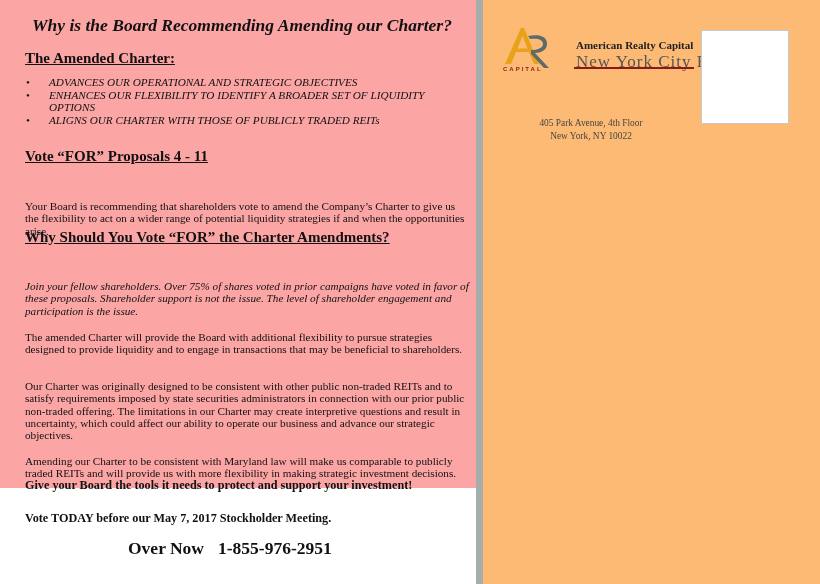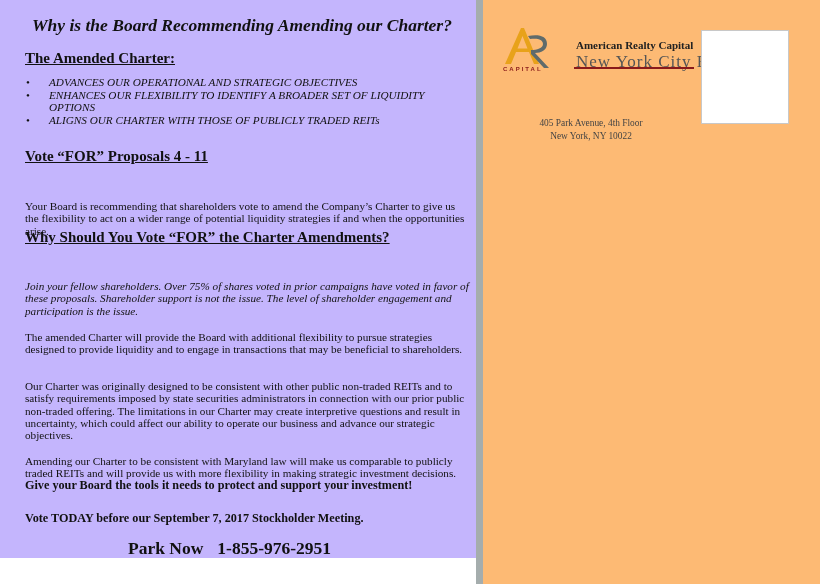--- a/index.html
+++ b/index.html
@@ -2,22 +2,22 @@
 <html><head>
   <meta charset="utf-8">
   <style>
     html, body { margin: 0; padding: 0; }
     body {
       width: 820px; height: 584px; position: relative; overflow: hidden;
       background: #ffffff; color: #111111;
       font-family: "Liberation Serif", "DejaVu Serif", serif;
     }
     .left {
-      position: absolute; left: 0; top: 0; width: 476px; height: 558px;
-      background: #c4b5fd;
+      position: absolute; left: 0; top: 0; width: 476px; height: 488px;
+      background: #fca5a5;
     }
     .divider {
       position: absolute; left: 476px; top: 0; width: 7px; height: 584px;
       background: #a5adad;
     }
     .right {
       position: absolute; left: 483px; top: 0; width: 337px; height: 584px;
       background: #fdba74;
     }
     .doc-title {
@@ -103,24 +103,24 @@
   <div class="heading" style="top:148px;">Vote “FOR” Proposals 4 - 11</div>
   <div class="para" style="top:172px;">Your Board is recommending that shareholders vote to amend the Company’s Charter to give us the flexibility to act on a wider range of potential liquidity strategies if and when the opportunities arise.</div>
 
   <div class="heading" style="top:229px;">Why Should You Vote “FOR” the Charter Amendments?</div>
   <div class="para" style="top:252px;font-style:italic;">Join your fellow shareholders.  Over 75% of shares voted in prior campaigns have voted in favor of these proposals.  Shareholder support is not the issue.  The level of shareholder engagement and participation is the issue.</div>
   <div class="para" style="top:303px;">The amended Charter will provide the Board with additional flexibility to pursue strategies designed to provide liquidity and to engage in transactions that may be beneficial to shareholders.</div>
   <div class="para" style="top:352px;">Our Charter was originally designed to be consistent with other public non-traded REITs and to satisfy requirements imposed by state securities administrators in connection with our prior public non-traded offering. The limitations in our Charter may create interpretive questions and result in uncertainty, which could affect our ability to operate our business and advance our strategic objectives.</div>
   <div class="para" style="top:427px;">Amending our Charter to be consistent with Maryland law will make us comparable to publicly traded REITs and will provide us with more flexibility in making strategic investment decisions.</div>
 
   <div class="bold-line" style="top:478px;">Give your Board the tools it needs to protect and support your investment!</div>
-  <div class="bold-line" style="top:511px;">Vote TODAY before our September 7, 2017 Stockholder Meeting.</div>
+  <div class="bold-line" style="top:511px;">Vote TODAY before our May 7, 2017 Stockholder Meeting.</div>
 
   <div class="call-now">
-    <span>Park Now</span><span class="gap"></span><span>1-855-976-2951</span>
+    <span>Over Now</span><span class="gap"></span><span>1-855-976-2951</span>
   </div>
 </div>
 
 <div class="divider"></div>
 
 <div class="right">
   <div class="logo">
     <svg class="logo-mark" viewBox="0 0 56 46">
 
       <path d="M4 38 L20 2 L23 2 L38 38 L33 38 L28 26 L15 26 L10 38 Z M16.5 22.5 L26.5 22.5 L21.5 10 Z" fill="#e8a21a"></path>

